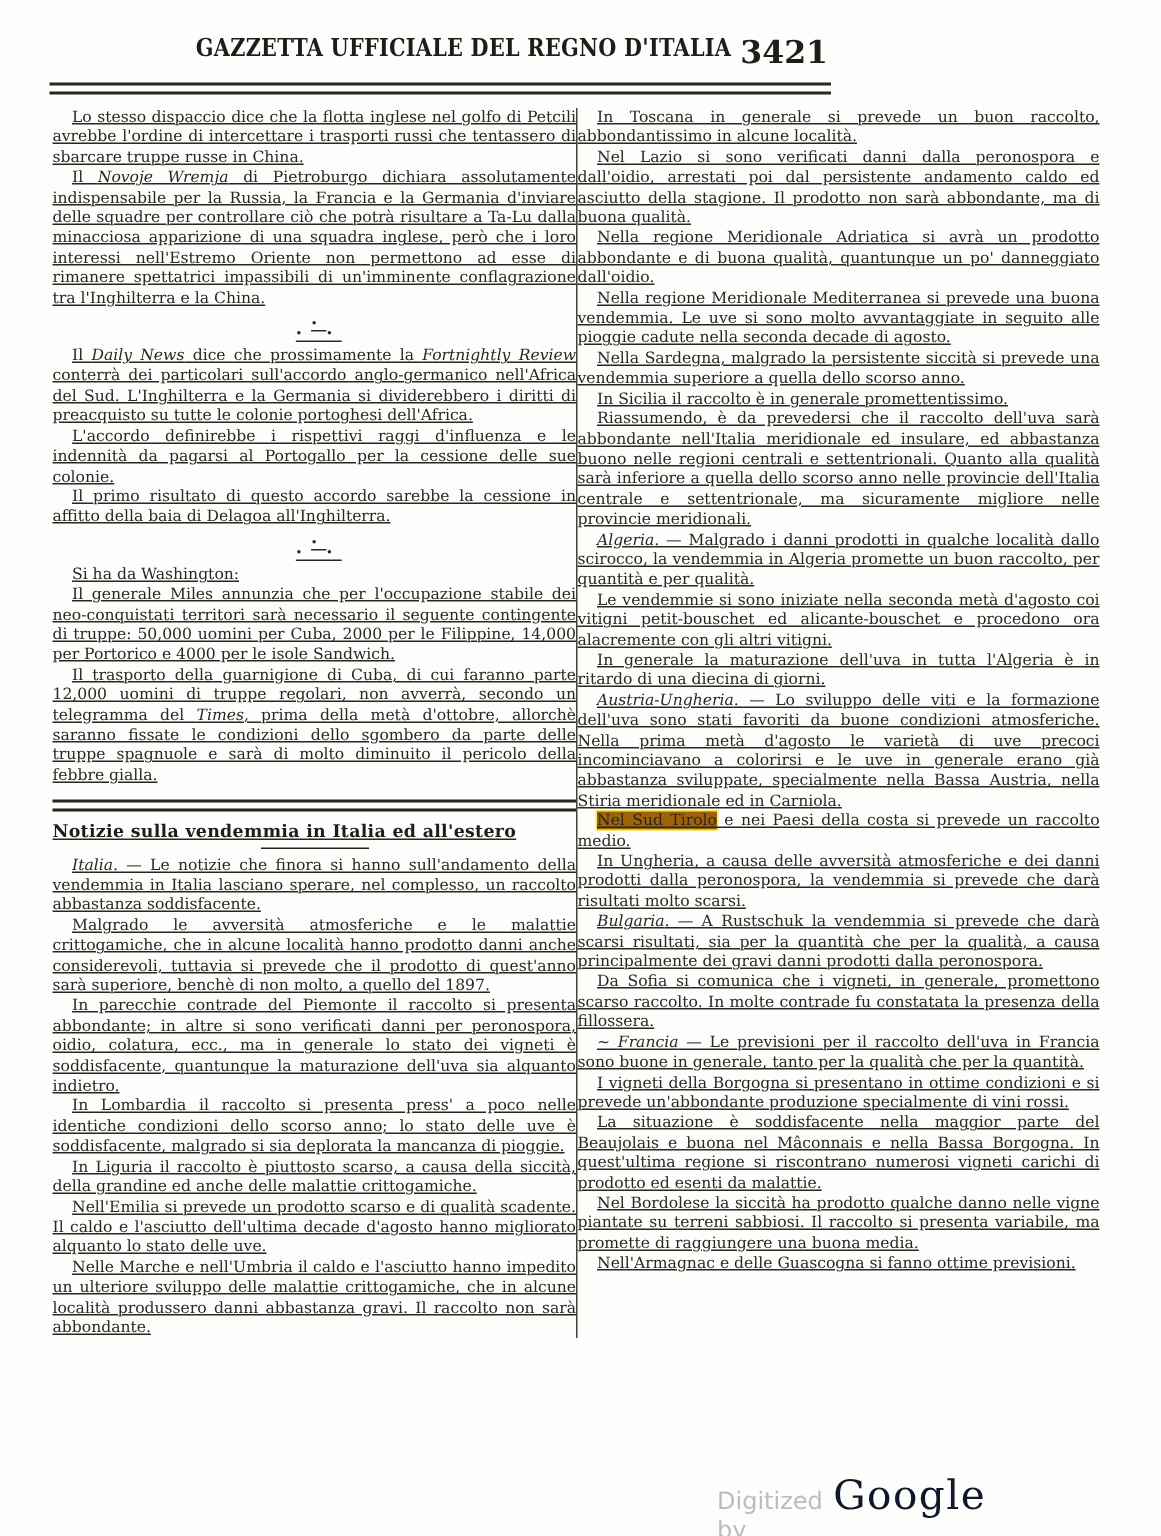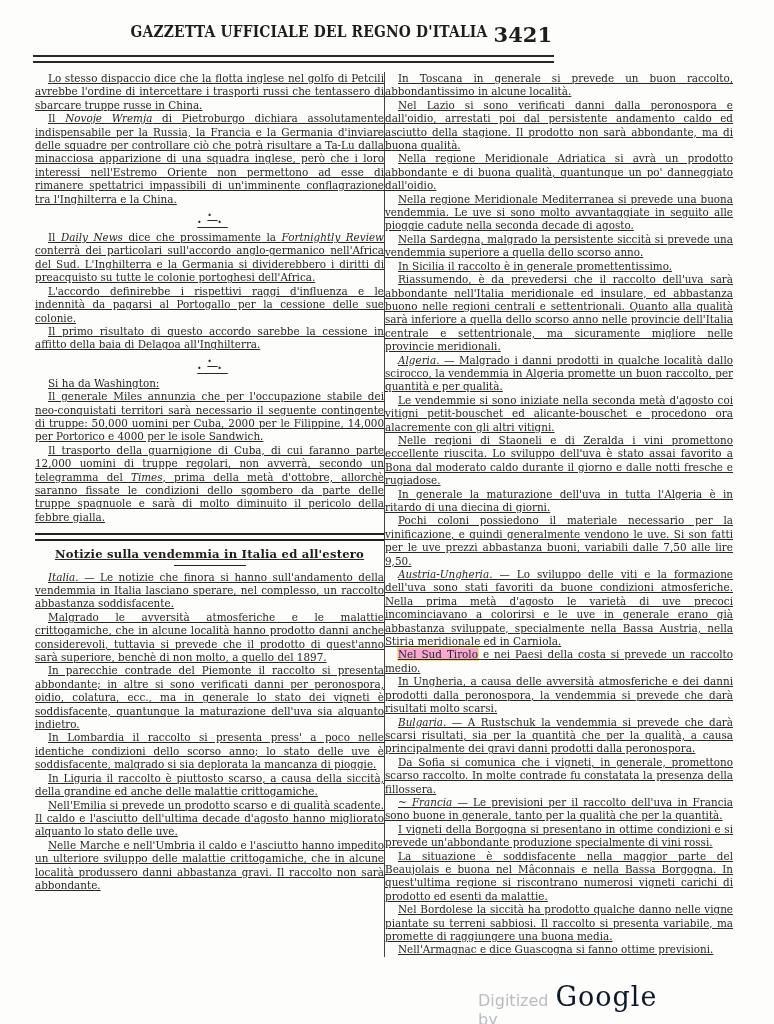--- a/index.html
+++ b/index.html
@@ -17,28 +17,28 @@
 
   
   .columns{display:flex;align-items:stretch;margin:9px 33px 0 35px;text-decoration:underline;}
   .col{font-size:10.4px;line-height:13.4px;text-align:justify;}
   .col-left{flex:0 0 349px;}
   .col-right{flex:0 0 348px;}
   .col-divider{flex:0 0 0px;border-left:1px solid #45413b;margin:0 auto;}
 
   .para{margin:0;text-indent:13px;}
   .it{font-style:italic;}
-  .hl{background:#f9a8d4;box-shadow:0 0 0 1px #f2e96b;}
+  .hl{background:#a16207;box-shadow:0 0 0 1px #f2e96b;}
 
   .asterism{text-align:center;margin:6px 0 5px;color:#2a2723;font-weight:bold;}
   .asterism span{display:block;line-height:7px;font-size:12px;letter-spacing:6px;text-indent:6px;}
 
   .section-head{margin:9px 0 4px;}
   .dbl-rule{height:4px;border-top:2px solid #25221d;border-bottom:2px solid #25221d;margin-bottom:7px;}
-  .section-head h2{margin:0;font-size:11.6px;font-weight:bold;text-align:center;
+  .section-head h2{margin:0;font-size:11.6px;font-weight:bold;
                    white-space:nowrap;letter-spacing:.2px;text-indent:0;color:#1f1d19;}
   .head-underline{width:72px;border-top:1.5px solid #25221d;margin:3px auto 5px;}
 
   
   .watermark{position:absolute;left:478px;top:974px;display:flex;align-items:baseline;gap:7px;}
   .wm-small{font-family:"DejaVu Sans","Liberation Sans",sans-serif;font-size:16px;color:#b9bdc1;margin-top:17px;}
   .wm-google{font-family:"DejaVu Serif","Liberation Serif",serif;font-size:27px;color:#0f172a;letter-spacing:1px;}
 </style>
 </head>
 <body>
@@ -86,33 +86,31 @@
     <div class="col col-right">
         <p class="para"><span>In Toscana in generale si prevede un buon raccolto, abbondantissimo in alcune località.</span></p>
         <p class="para"><span>Nel Lazio si sono verificati danni dalla peronospora e dall'oidio, arrestati poi dal persistente andamento caldo ed asciutto della stagione. Il prodotto non sarà abbondante, ma di buona qualità.</span></p>
         <p class="para"><span>Nella regione Meridionale Adriatica si avrà un prodotto abbondante e di buona qualità, quantunque un po' danneggiato dall'oidio.</span></p>
         <p class="para"><span>Nella regione Meridionale Mediterranea si prevede una buona vendemmia. Le uve si sono molto avvantaggiate in seguito alle pioggie cadute nella seconda decade di agosto.</span></p>
         <p class="para"><span>Nella Sardegna, malgrado la persistente siccità si prevede una vendemmia superiore a quella dello scorso anno.</span></p>
         <p class="para"><span>In Sicilia il raccolto è in generale promettentissimo.</span></p>
         <p class="para"><span>Riassumendo, è da prevedersi che il raccolto dell'uva sarà abbondante nell'Italia meridionale ed insulare, ed abbastanza buono nelle regioni centrali e settentrionali. Quanto alla qualità sarà inferiore a quella dello scorso anno nelle provincie dell'Italia centrale e settentrionale, ma sicuramente migliore nelle provincie meridionali.</span></p>
         <p class="para"><span class="it">Algeria</span><span>. — Malgrado i danni prodotti in qualche località dallo scirocco, la vendemmia in Algeria promette un buon raccolto, per quantità e per qualità.</span></p>
         <p class="para"><span>Le vendemmie si sono iniziate nella seconda metà d'agosto coi vitigni petit-bouschet ed alicante-bouschet e procedono ora alacremente con gli altri vitigni.</span></p>
-        <p class="para"><span>Nelle regioni di Staoneli e di Zeralda i vini promettono eccellente riuscita. Lo sviluppo dell'uva è stato assai favorito a Bona dal moderato caldo durante il giorno e dalle notti fresche e rugiadose.</span></p>
         <p class="para"><span>In generale la maturazione dell'uva in tutta l'Algeria è in ritardo di una diecina di giorni.</span></p>
-        <p class="para"><span>Pochi coloni possiedono il materiale necessario per la vinificazione, e quindi generalmente vendono le uve. Si son fatti per le uve prezzi abbastanza buoni, variabili dalle 7,50 alle lire 9,50.</span></p>
         <p class="para"><span class="it">Austria-Ungheria</span><span>. — Lo sviluppo delle viti e la formazione dell'uva sono stati favoriti da buone condizioni atmosferiche. Nella prima metà d'agosto le varietà di uve precoci incominciavano a colorirsi e le uve in generale erano già abbastanza sviluppate, specialmente nella Bassa Austria, nella Stiria meridionale ed in Carniola.</span></p>
         <p class="para"><span class="hl">Nel Sud Tirolo</span><span> e nei Paesi della costa si prevede un raccolto medio.</span></p>
         <p class="para"><span>In Ungheria, a causa delle avversità atmosferiche e dei danni prodotti dalla peronospora, la vendemmia si prevede che darà risultati molto scarsi.</span></p>
         <p class="para"><span class="it">Bulgaria</span><span>. — A Rustschuk la vendemmia si prevede che darà scarsi risultati, sia per la quantità che per la qualità, a causa principalmente dei gravi danni prodotti dalla peronospora.</span></p>
         <p class="para"><span>Da Sofia si comunica che i vigneti, in generale, promettono scarso raccolto. In molte contrade fu constatata la presenza della fillossera.</span></p>
         <p class="para"><span>~ </span><span class="it">Francia</span><span> — Le previsioni per il raccolto dell'uva in Francia sono buone in generale, tanto per la qualità che per la quantità.</span></p>
         <p class="para"><span>I vigneti della Borgogna si presentano in ottime condizioni e si prevede un'abbondante produzione specialmente di vini rossi.</span></p>
         <p class="para"><span>La situazione è soddisfacente nella maggior parte del Beaujolais e buona nel Mâconnais e nella Bassa Borgogna. In quest'ultima regione si riscontrano numerosi vigneti carichi di prodotto ed esenti da malattie.</span></p>
         <p class="para"><span>Nel Bordolese la siccità ha prodotto qualche danno nelle vigne piantate su terreni sabbiosi. Il raccolto si presenta variabile, ma promette di raggiungere una buona media.</span></p>
-        <p class="para"><span>Nell'Armagnac e dice Guascogna si fanno ottime previsioni.</span></p>
+        <p class="para"><span>Nell'Armagnac e delle Guascogna si fanno ottime previsioni.</span></p>
       </div>
   </div>
 
   <div class="watermark">
     <span class="wm-small">Digitized by</span>
     <span class="wm-google">Google</span>
   </div>
 
 </div>
 

